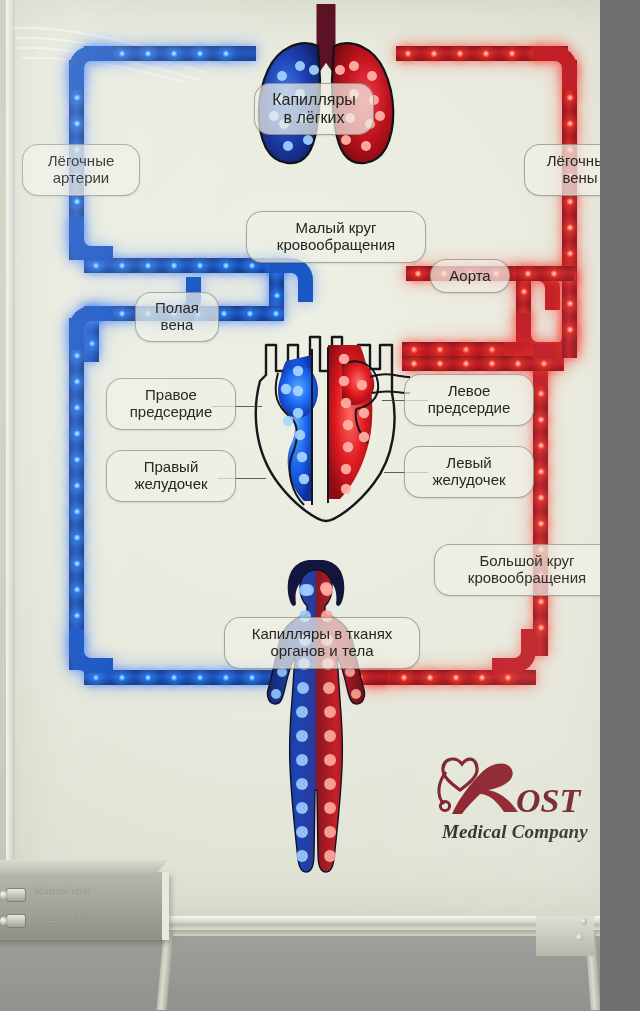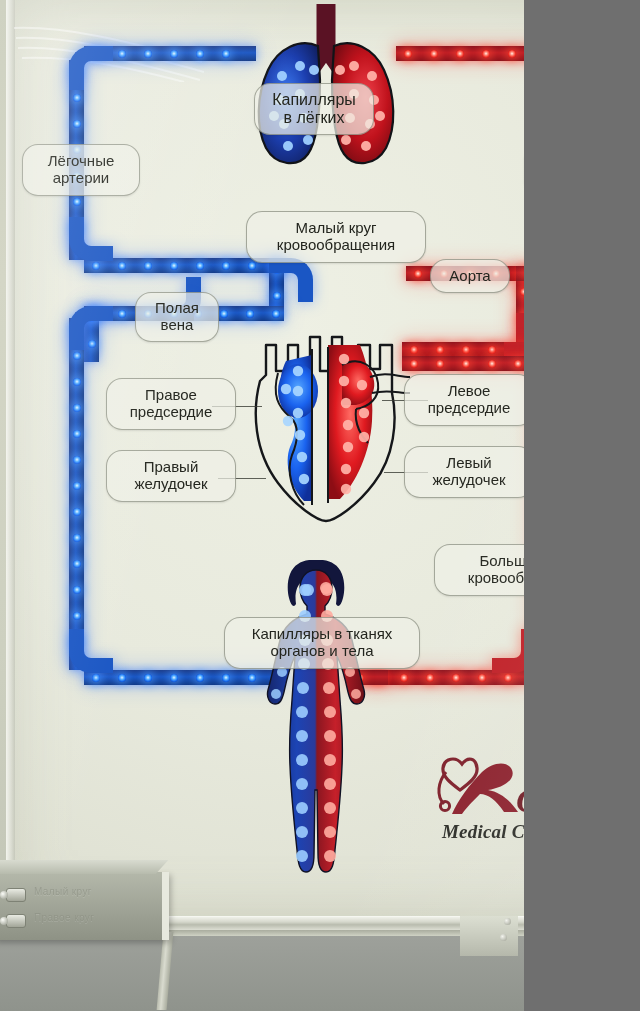--- a/index.html
+++ b/index.html
@@ -1,17 +1,17 @@
 <!DOCTYPE html>
 <html><head>
 <meta charset="utf-8">
 <style>
   html,body{margin:0;padding:0;background:#6f6f6f;}
   #root{
-    position:relative;width:524px;height:1011px;overflow:hidden;
+    position:relative;width:600px;height:1011px;overflow:hidden;
     font-family:"Liberation Sans", sans-serif;
     background:#8e9086;
   }
   
   .floor{position:absolute;left:0;bottom:0;width:640px;height:120px;
     background:linear-gradient(180deg,#a7aaa2 0%,#9da09a 40%,#8f938c 100%);}
   .wall{position:absolute;left:0;top:0;width:640px;height:930px;
     background:linear-gradient(180deg,#cfd2c2 0%,#d4d6c6 30%,#cdd0c0 70%,#c2c5b6 100%);}
   
   .board{

